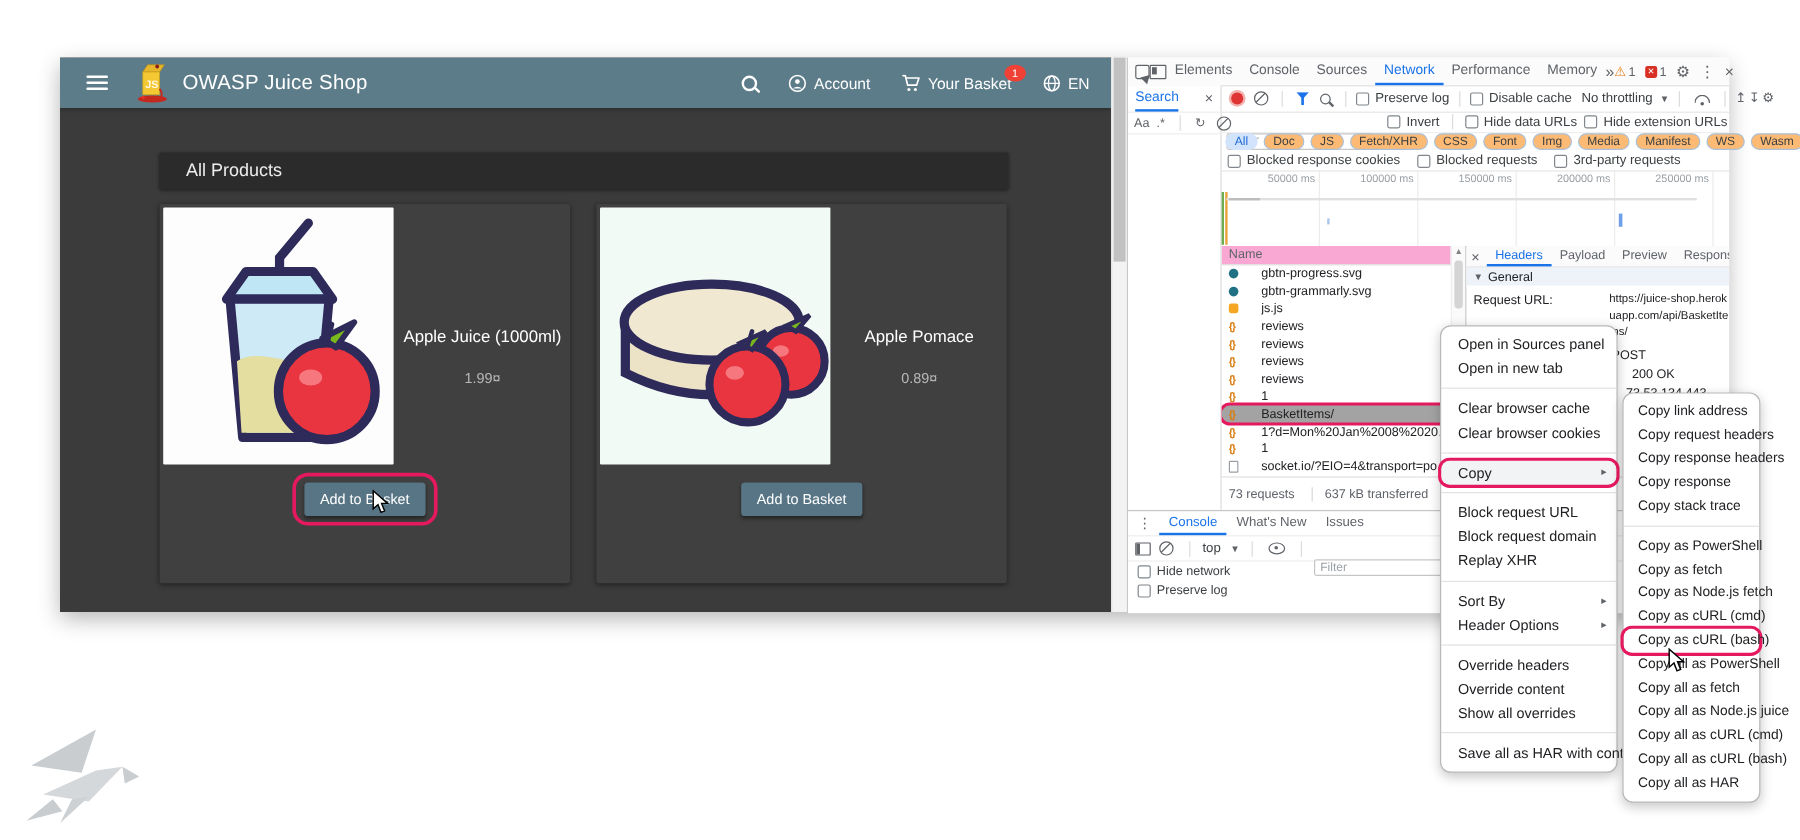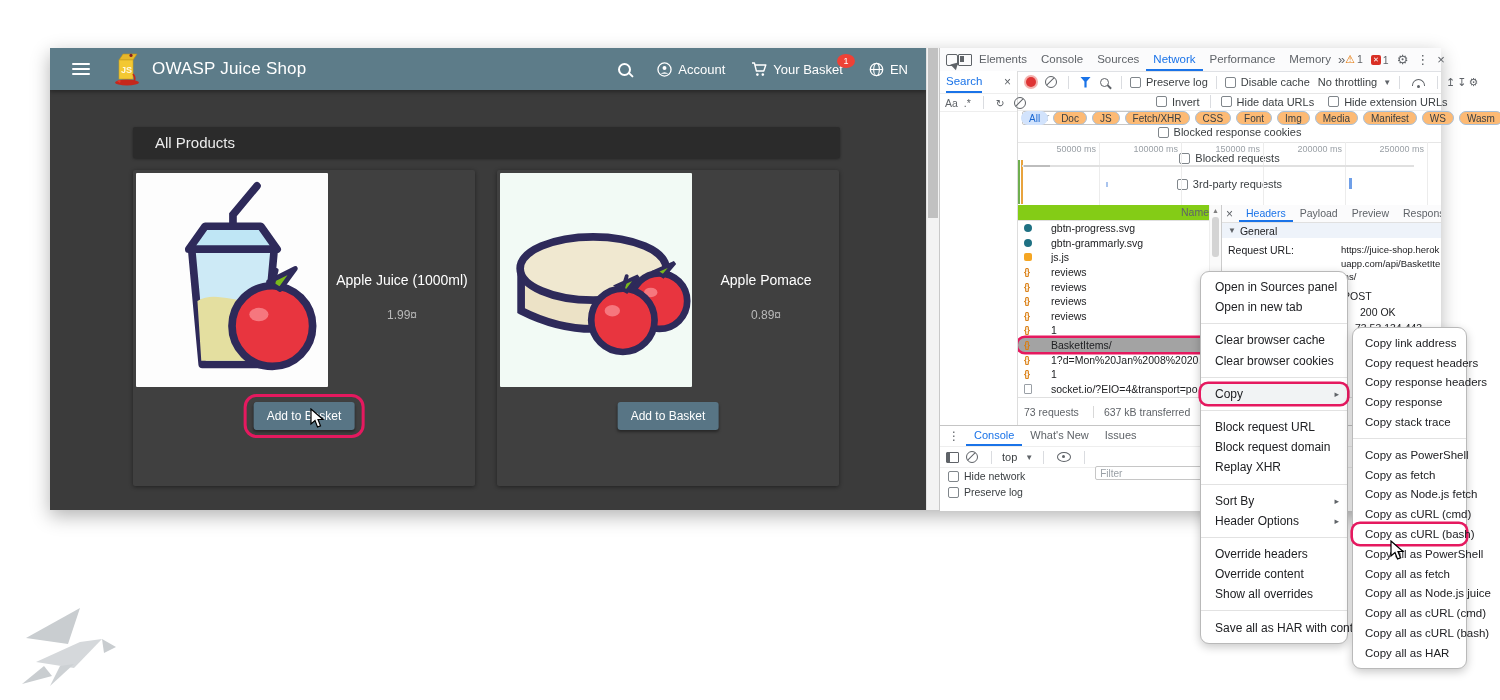--- a/index.html
+++ b/index.html
@@ -87,35 +87,35 @@
   .caret{font-size:8px;color:#5f6368;margin-left:4px;}
 
   .dt-r3{left:78px;top:45px;right:0;height:17px;border-bottom:1px solid #eee;padding:0 4px;gap:4px;}
   .flt-input{width:112px;height:12px;border:1px solid #c6c6c6;border-radius:2px;font-size:10px;padding:0 4px;color:#333;
              font-family:inherit;outline:none;margin-top:32px;}
   .flt-input::placeholder{color:#9aa0a6;}
   .dt-r4{left:78px;top:62px;right:0;height:16px;padding:0 3px;gap:5px;}
   .chip{border:1px solid #a9c0d8;border-radius:8px;padding:0 7px;font-size:10px;color:#3c4043;background:#fdba74;
         height:12.5px;display:flex;align-items:center;white-space:nowrap;cursor:pointer;}
   .chip.chip-active{background:#d2e3fc;border-color:#d2e3fc;color:#1967d2;}
-  .dt-r5{left:78px;top:78px;right:0;height:16px;padding:0 5px;gap:14px;border-bottom:1px solid #e6e6e6;flex-direction:column;}
+  .dt-r5{left:78px;top:78px;right:0;height:16px;padding:0 5px;gap:14px;border-bottom:1px solid #e6e6e6;}
 
   .dt-timeline{position:absolute;left:78px;top:94px;right:0;height:63px;border-bottom:1px solid #d8d8d8;display:flex;}
   .tl-cell{width:82px;height:100%;border-right:1px solid #ececec;box-sizing:border-box;flex:none;position:relative;}
   .tl-label{position:absolute;right:3px;top:2px;font-size:9px;color:#9aa0a6;white-space:nowrap;}
   .tl-line{position:absolute;left:4px;top:23px;width:392px;height:2px;background:#e0e0e0;}
   .tl-line::before{content:"";position:absolute;left:2px;top:0;width:26px;height:2px;background:#bdbdbd;}
   .tl-bar-g{position:absolute;left:0px;top:18px;width:2px;height:44px;background:#6fae4f;}
   .tl-bar-o{position:absolute;left:3px;top:18px;width:2px;height:44px;background:#e8a33d;}
   .tl-mark1{position:absolute;left:88px;top:40px;width:2px;height:5px;background:#aac4ee;}
   .tl-mark2{position:absolute;left:331px;top:36px;width:3px;height:11px;background:#6f9fe8;}
 
   
   .req-table{position:absolute;left:78px;top:157px;width:191px;height:191px;overflow:hidden;}
-  .req-head{height:15px;line-height:15px;border-bottom:1px solid #e0e0e0;padding-left:6px;color:#5f6368;font-size:10.5px;background:#84cc16;text-align:right;}
+  .req-head{height:15px;line-height:15px;border-bottom:1px solid #e0e0e0;padding-left:6px;color:#5f6368;font-size:10.5px;background:#f9a8d4;}
   .req-row{height:14.6px;display:flex;align-items:center;padding-left:6px;white-space:nowrap;overflow:hidden;font-size:10.5px;color:#202124;cursor:pointer;gap:11px;}
   .req-row.selected{background:#a3a3a3;text-align:right;}
   .rname{overflow:hidden;text-overflow:ellipsis;}
   .ric{width:12px;flex:none;display:flex;align-items:center;margin-right:4px;}
   .ric.ic-svg::before{content:"";width:8px;height:8px;border-radius:50%;background:#1f7183;}
   .ric.ic-js::before{content:"";width:8px;height:8px;border-radius:2px;background:#f5a623;}
   .ric.ic-json::before{content:"{}";color:#d97c0e;font-size:9px;font-weight:bold;letter-spacing:-1px;}
   .ric.ic-doc::before{content:"";width:6px;height:8px;background:#fff;border:1px solid #9aa0a6;border-radius:1px;}
   .ann-ring{box-shadow:0 0 0 2.6px #e5195f !important;border-radius:8px;}
 
@@ -360,21 +360,21 @@
         <input class="flt-input" placeholder="Filter" style="">
         <span class="cb-item" style="margin-left:8px;">
             <span class="cb"></span>
             <span class="lbl">Invert</span>
           </span>
         <span class="vsep"></span>
         <span class="cb-item">
             <span class="cb"></span>
             <span class="lbl">Hide data URLs</span>
           </span>
-        <span class="cb-item" style="margin-left:10px;">
+        <span class="cb-item" style="margin-left:2px;">
             <span class="cb"></span>
             <span class="lbl">Hide extension URLs</span>
           </span>
       </div>
 
       <div class="row dt-r4">
 
       <span class="chip chip-active">All</span>
           <span class="chip">Doc</span>
           <span class="chip">JS</span>

